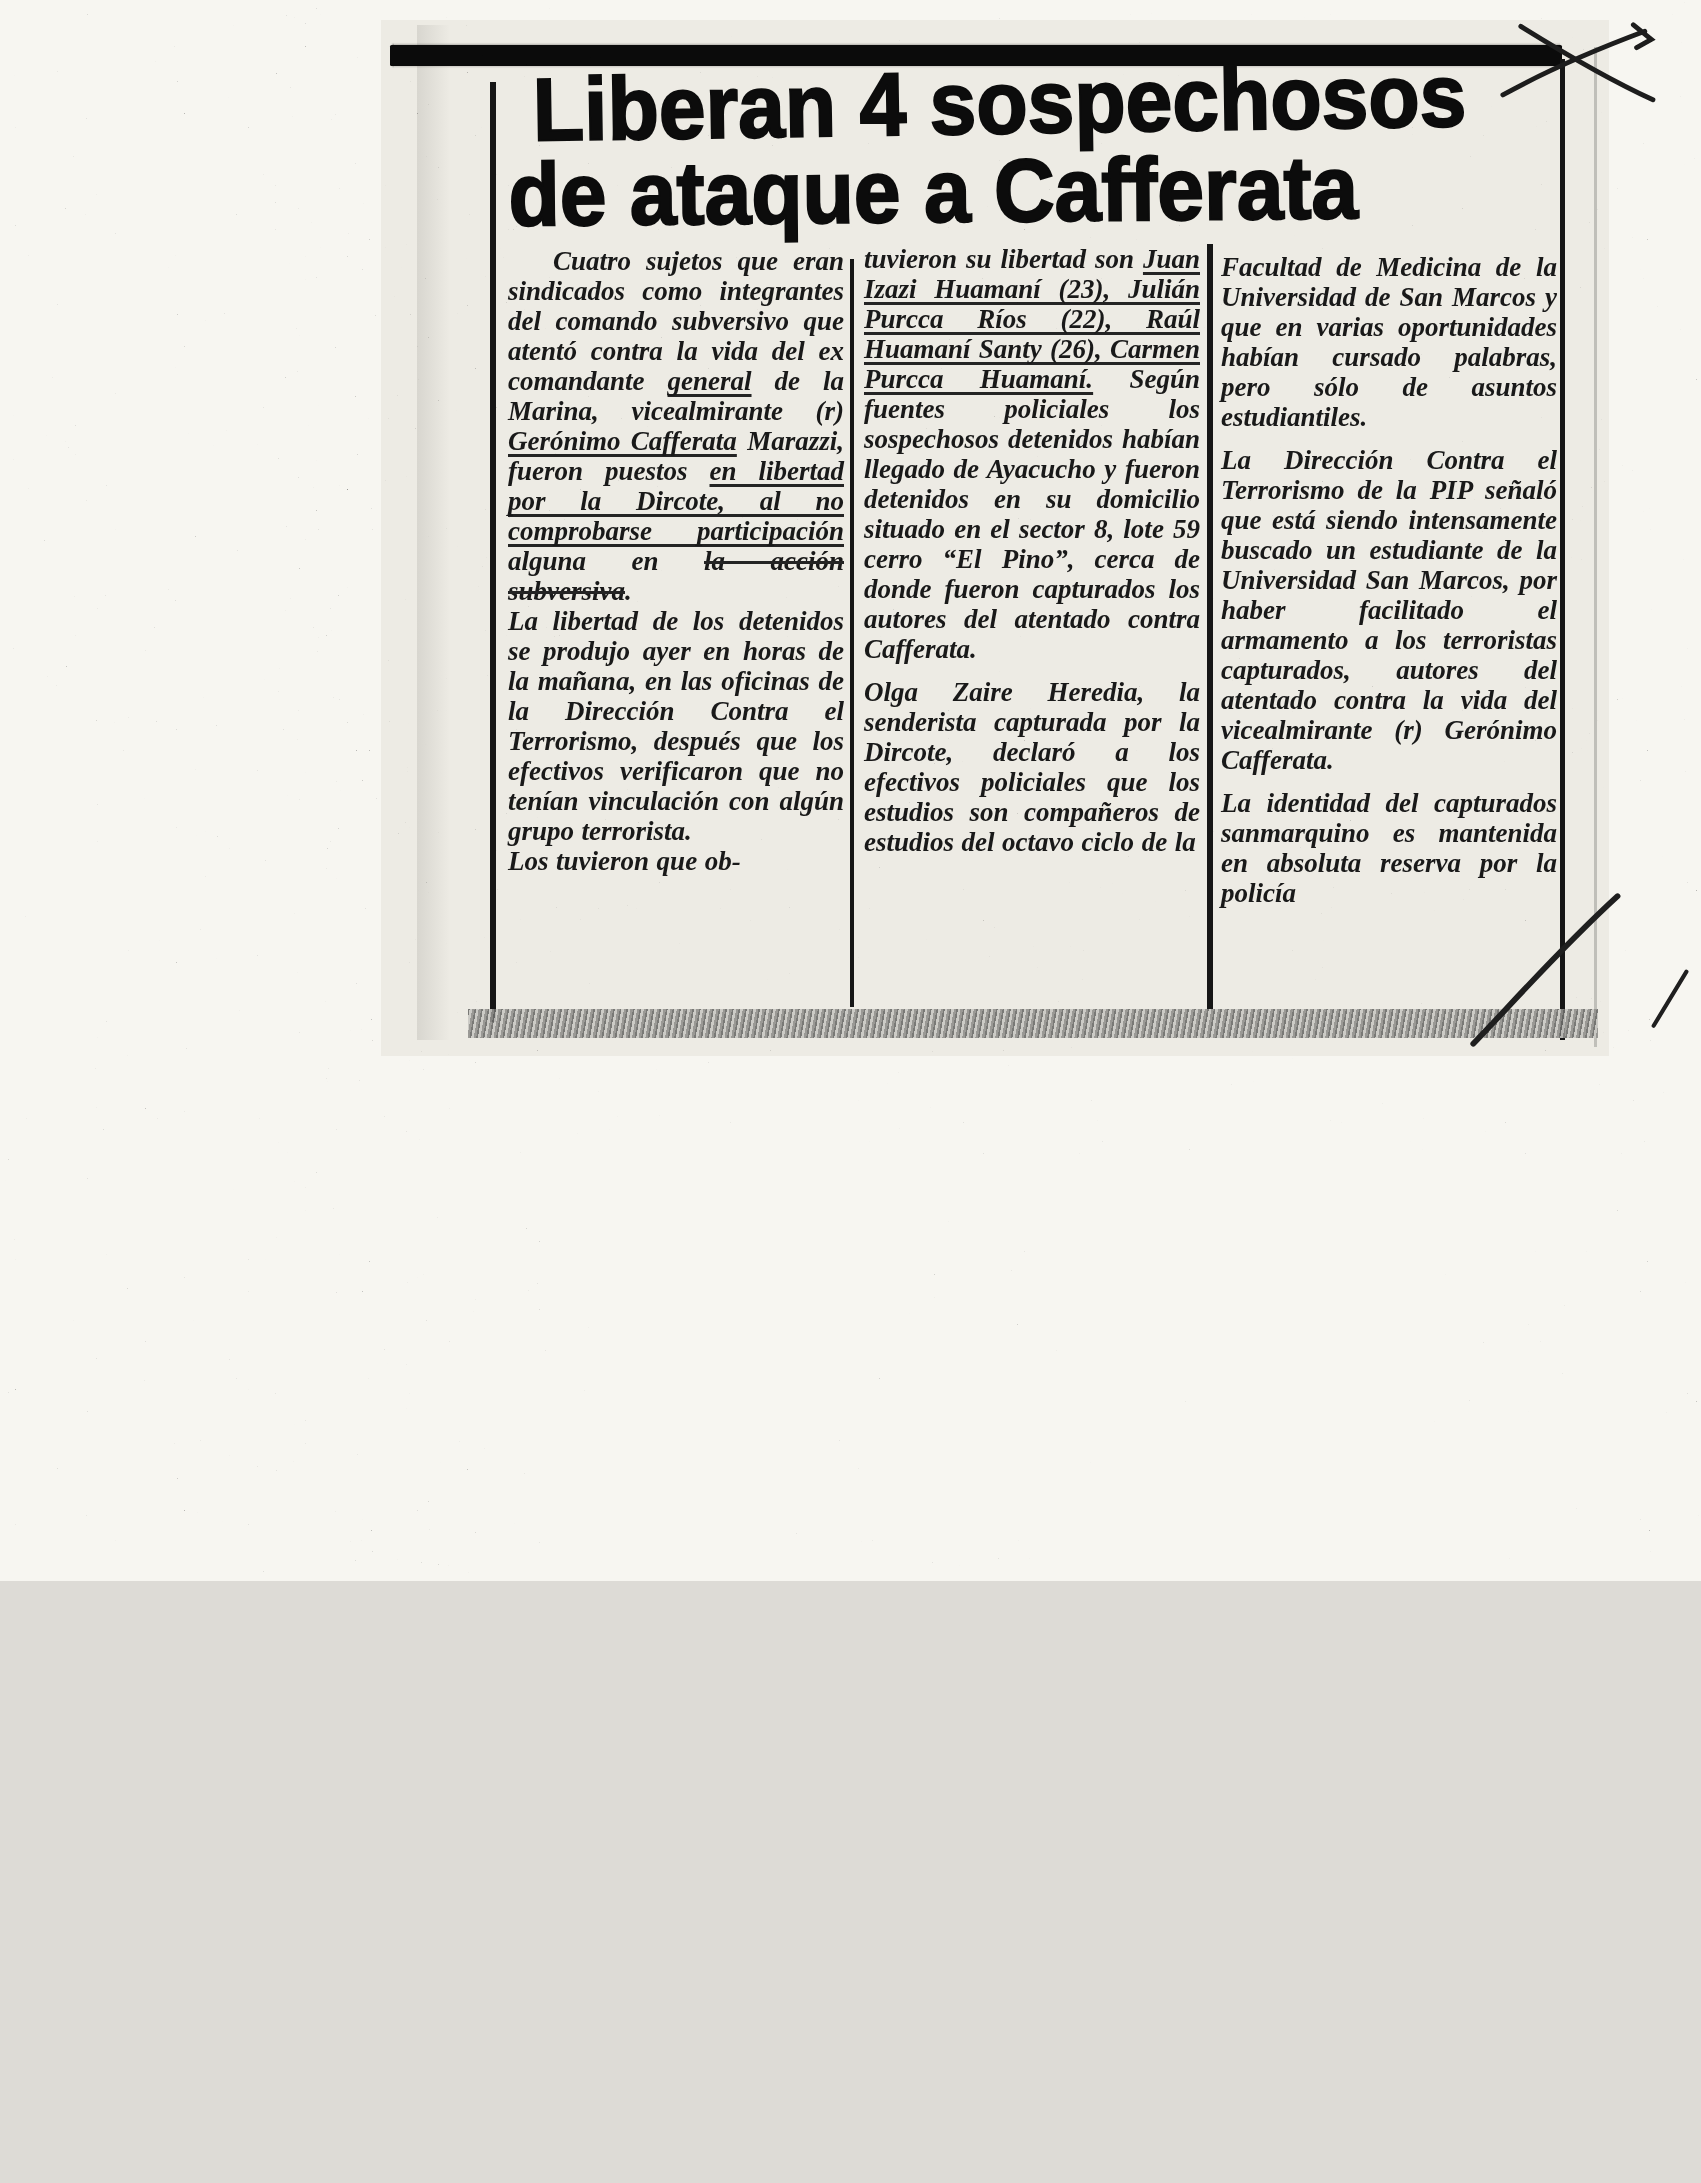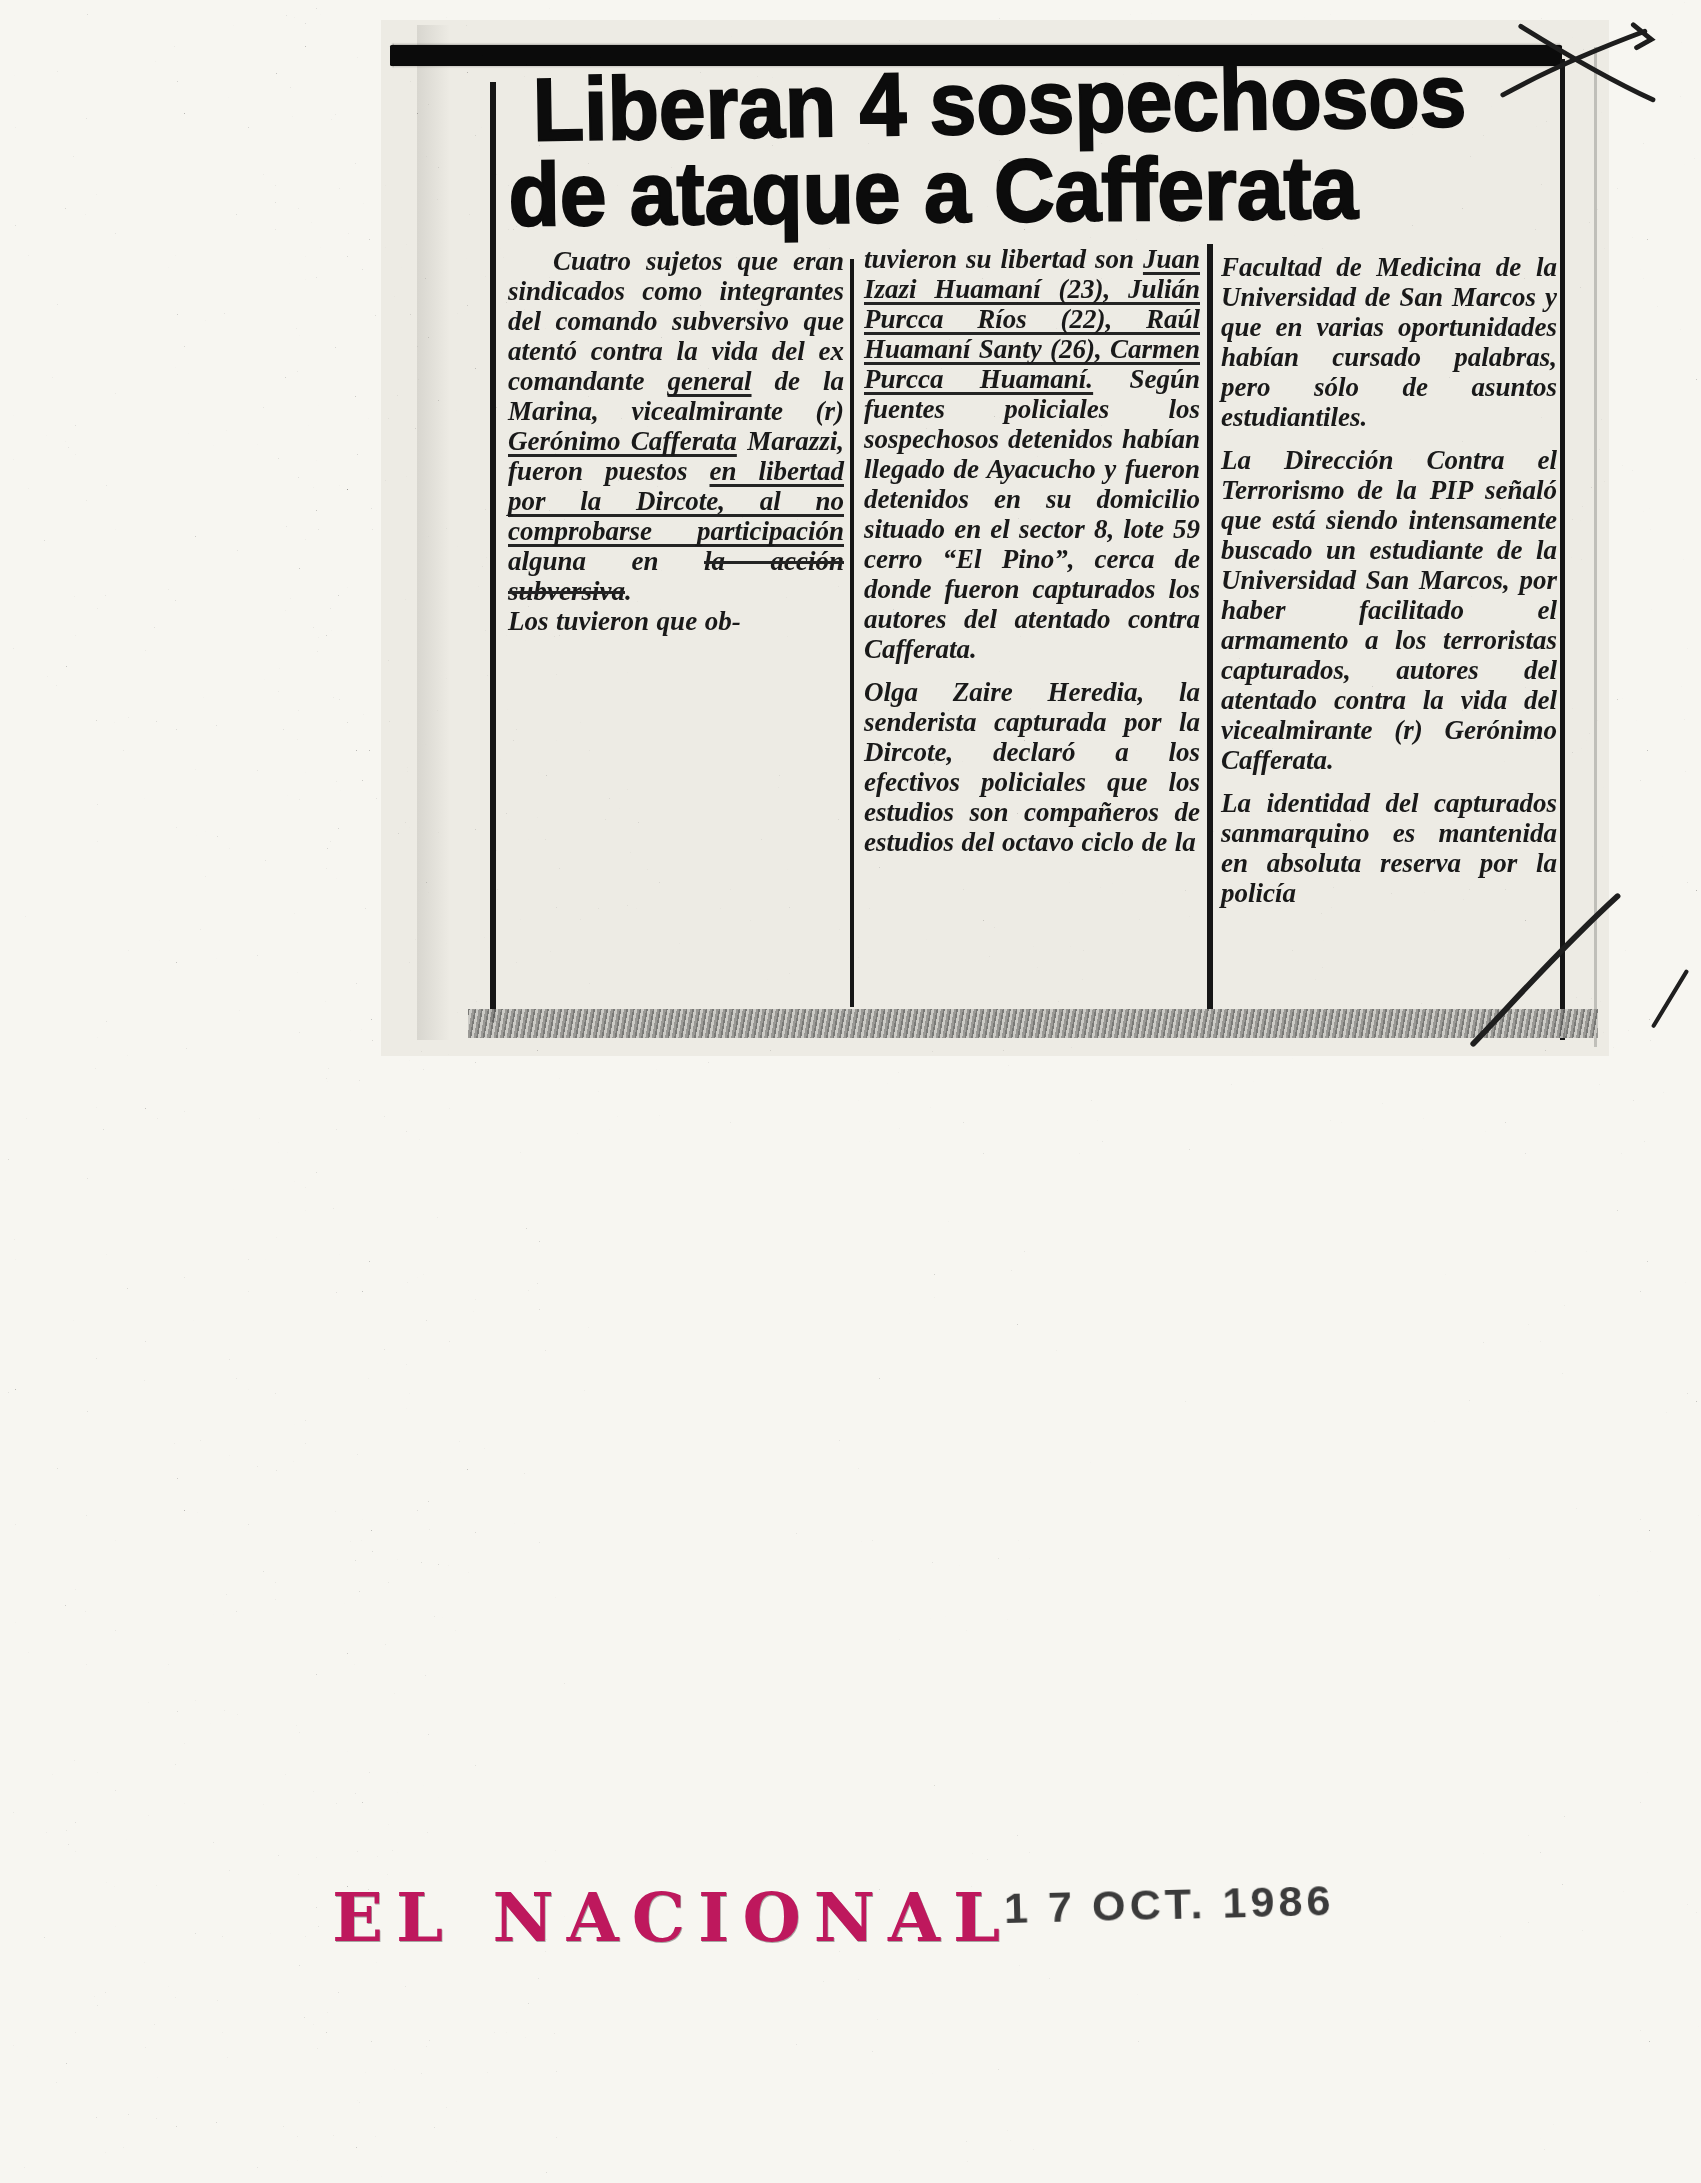--- a/index.html
+++ b/index.html
@@ -1,17 +1,17 @@
 <!DOCTYPE html>
 <html lang="es" style="font-size:13px"><head>
 <meta charset="utf-8">
 <style>
   html,body{margin:0;padding:0;background:#dddbd6;}
   #page{
-    position:relative;width:1701px;height:2183px;overflow:hidden;
+    position:relative;width:1701px;height:1581px;overflow:hidden;
     background:#f7f6f1;
     font-family:"Liberation Serif",serif;
   }
   
   .clip-bg{position:absolute;left:381px;top:19.6px;width:1228px;height:1036px;background:#edebe4;}
   .clip-shadow{position:absolute;left:417px;top:24.6px;width:33px;height:1015px;background:linear-gradient(90deg,rgba(120,118,112,0.18),rgba(120,118,112,0));}
   
   .topbar{position:absolute;left:390px;top:45px;width:1172px;height:21px;background:#0b0b0b;border-radius:1.6px;box-shadow:0 -2.5px 1.6px -1.6px rgba(0,0,0,.55), 0 2.5px 1.6px -1.6px rgba(0,0,0,.35);}
   
   .vline{position:absolute;background:#161616;}
@@ -78,20 +78,21 @@
   <div class="vline" id="vl-c1"></div>
   <div class="vline" id="vl-c2"></div>
   <div class="vline" id="vl-right"></div>
   <div class="vline" id="torn-right"></div>
 
   <div class="headline" id="hl1">Liberan 4 sospechosos</div>
   <div class="headline" id="hl2">de ataque a Cafferata</div>
 
   <div class="col" id="col1">
     <p class="ind"><span>Cuatro sujetos que eran sindicados como integrantes del comando subversivo que atentó contra la vida del ex comandante </span><span class="u">general</span><span> de la Marina, vicealmirante (r) </span><span class="u">Gerónimo Cafferata</span><span> Marazzi, fueron puestos </span><span class="u">en libertad por la Dircote, al no comprobarse participación</span><span> alguna en </span><span class="s">la acción subversiva</span><span>.</span></p>
+    <p><span>La libertad de los detenidos se produjo ayer en horas de la mañana, en las oficinas de la Dirección Contra el Terrorismo, después que los efectivos verificaron que no tenían vinculación con algún grupo terrorista.</span></p>
     <p><span>Los tuvieron que ob-</span></p>
   </div>
 
   <div class="col" id="col2">
     <p><span>tuvieron su libertad son </span><span class="u">Juan Izazi Huamaní (23), Julián Purcca Ríos (22), Raúl Huamaní Santy (26), Carmen Purcca Huamaní.</span><span> Según fuentes policiales los sospechosos detenidos habían llegado de Ayacucho y fueron detenidos en su domicilio situado en el sector 8, lote 59 cerro “El Pino”, cerca de donde fueron capturados los autores del atentado contra Cafferata.</span></p>
     <p class="gap"><span>Olga Zaire Heredia, la senderista capturada por la Dircote, declaró a los efectivos policiales que los estudios son compañeros de estudios del octavo ciclo de la</span></p>
   </div>
 
   <div class="col" id="col3">
     <p><span>Facultad de Medicina de la Universidad de San Marcos y que en varias oportunidades habían cursado palabras, pero sólo de asuntos estudiantiles.</span></p>

